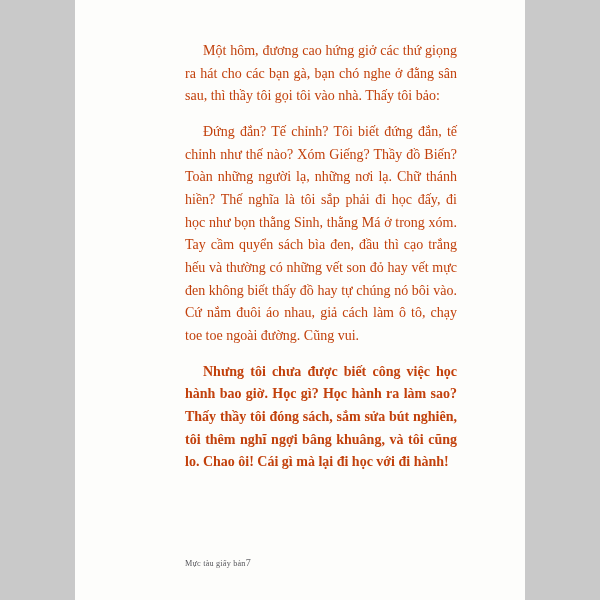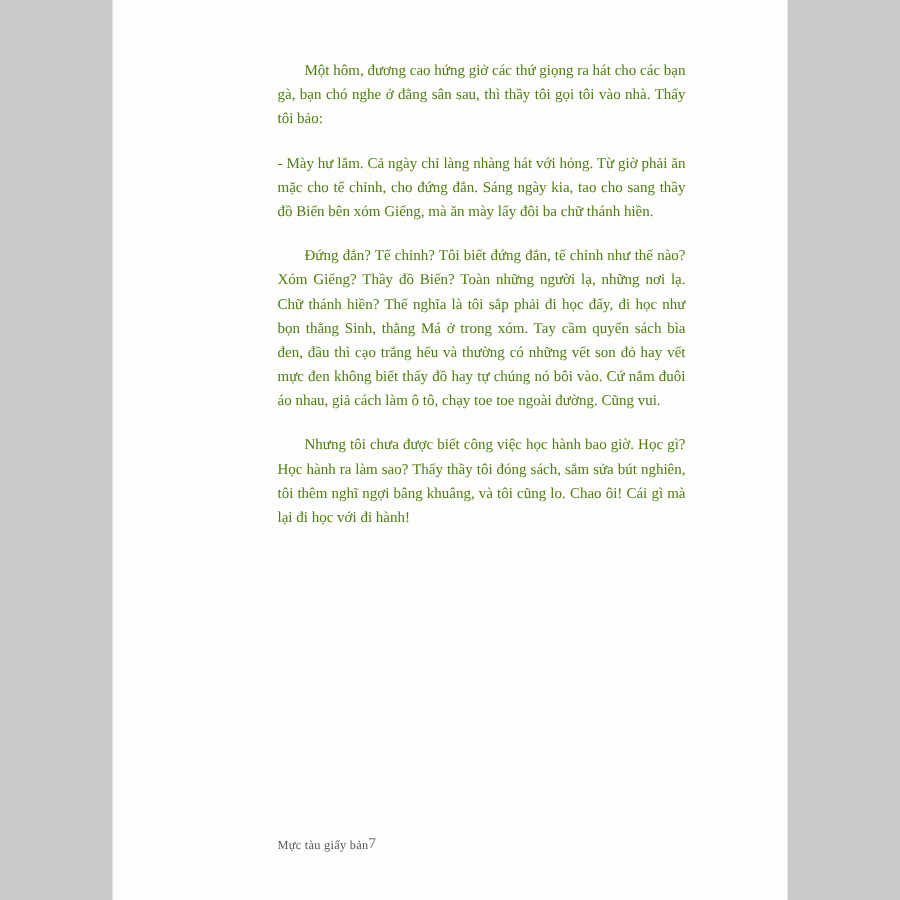--- a/index.html
+++ b/index.html
@@ -23,23 +23,23 @@
     box-shadow: 0 0 0 0 rgba(0,0,0,0);
   }
   .page-inner {
     position: absolute;
     left: 110px;
     top: 40px;
     width: 272px;
   }
   p {
     margin: 0 0 13px 0;
-    font-size: 10px;
+    font-size: 14px;
     line-height: 1.62;
-    color: #4d7c0f;
+    color: #c2410c;
     text-align: justify;
     text-indent: 18px;
     hyphens: none;
   }
   p.no-indent {
     text-indent: 0;
   }
   .footer {
     position: absolute;
     left: 110px;
@@ -59,21 +59,20 @@
     color: #6a6a6e;
     letter-spacing: 0.5px;
   }
 </style>
 </head>
 <body>
 
 <div class="page">
   <div class="page-inner">
     <p class="no-indent" style="text-indent: 18px;">Một hôm, đương cao hứng giở các thứ giọng ra hát cho các bạn gà, bạn chó nghe ở đằng sân sau, thì thầy tôi gọi tôi vào nhà. Thấy tôi bảo:</p>
-    <p class="no-indent" style="text-indent: 0px;">- Mày hư lắm. Cả ngày chỉ làng nhàng hát với hỏng. Từ giờ phải ăn mặc cho tế chỉnh, cho đứng đắn. Sáng ngày kia, tao cho sang thầy đồ Biến bên xóm Giếng, mà ăn mày lấy đôi ba chữ thánh hiền.</p>
     <p class="no-indent" style="text-indent: 18px;">Đứng đắn? Tế chỉnh? Tôi biết đứng đắn, tế chỉnh như thế nào? Xóm Giếng? Thầy đồ Biến? Toàn những người lạ, những nơi lạ. Chữ thánh hiền? Thế nghĩa là tôi sắp phải đi học đấy, đi học như bọn thằng Sinh, thằng Má ở trong xóm. Tay cầm quyển sách bìa đen, đầu thì cạo trắng hếu và thường có những vết son đỏ hay vết mực đen không biết thấy đồ hay tự chúng nó bôi vào. Cứ nắm đuôi áo nhau, giả cách làm ô tô, chạy toe toe ngoài đường. Cũng vui.</p>
-    <p class="no-indent" style="text-indent: 18px;">Nhưng tôi chưa được biết công việc học hành bao giờ. Học gì? Học hành ra làm sao? Thấy thầy tôi đóng sách, sắm sửa bút nghiên, tôi thêm nghĩ ngợi bâng khuâng, và tôi cũng lo. Chao ôi! Cái gì mà lại đi học với đi hành!</p>
+    <p class="no-indent" style="text-indent: 18px; font-weight: bold;">Nhưng tôi chưa được biết công việc học hành bao giờ. Học gì? Học hành ra làm sao? Thấy thầy tôi đóng sách, sắm sửa bút nghiên, tôi thêm nghĩ ngợi bâng khuâng, và tôi cũng lo. Chao ôi! Cái gì mà lại đi học với đi hành!</p>
   </div>
   <div class="footer">
     <span class="footer-title">Mực tàu giấy bản</span>
     <span class="footer-page">7</span>
   </div>
 </div>
 
 </body></html>

